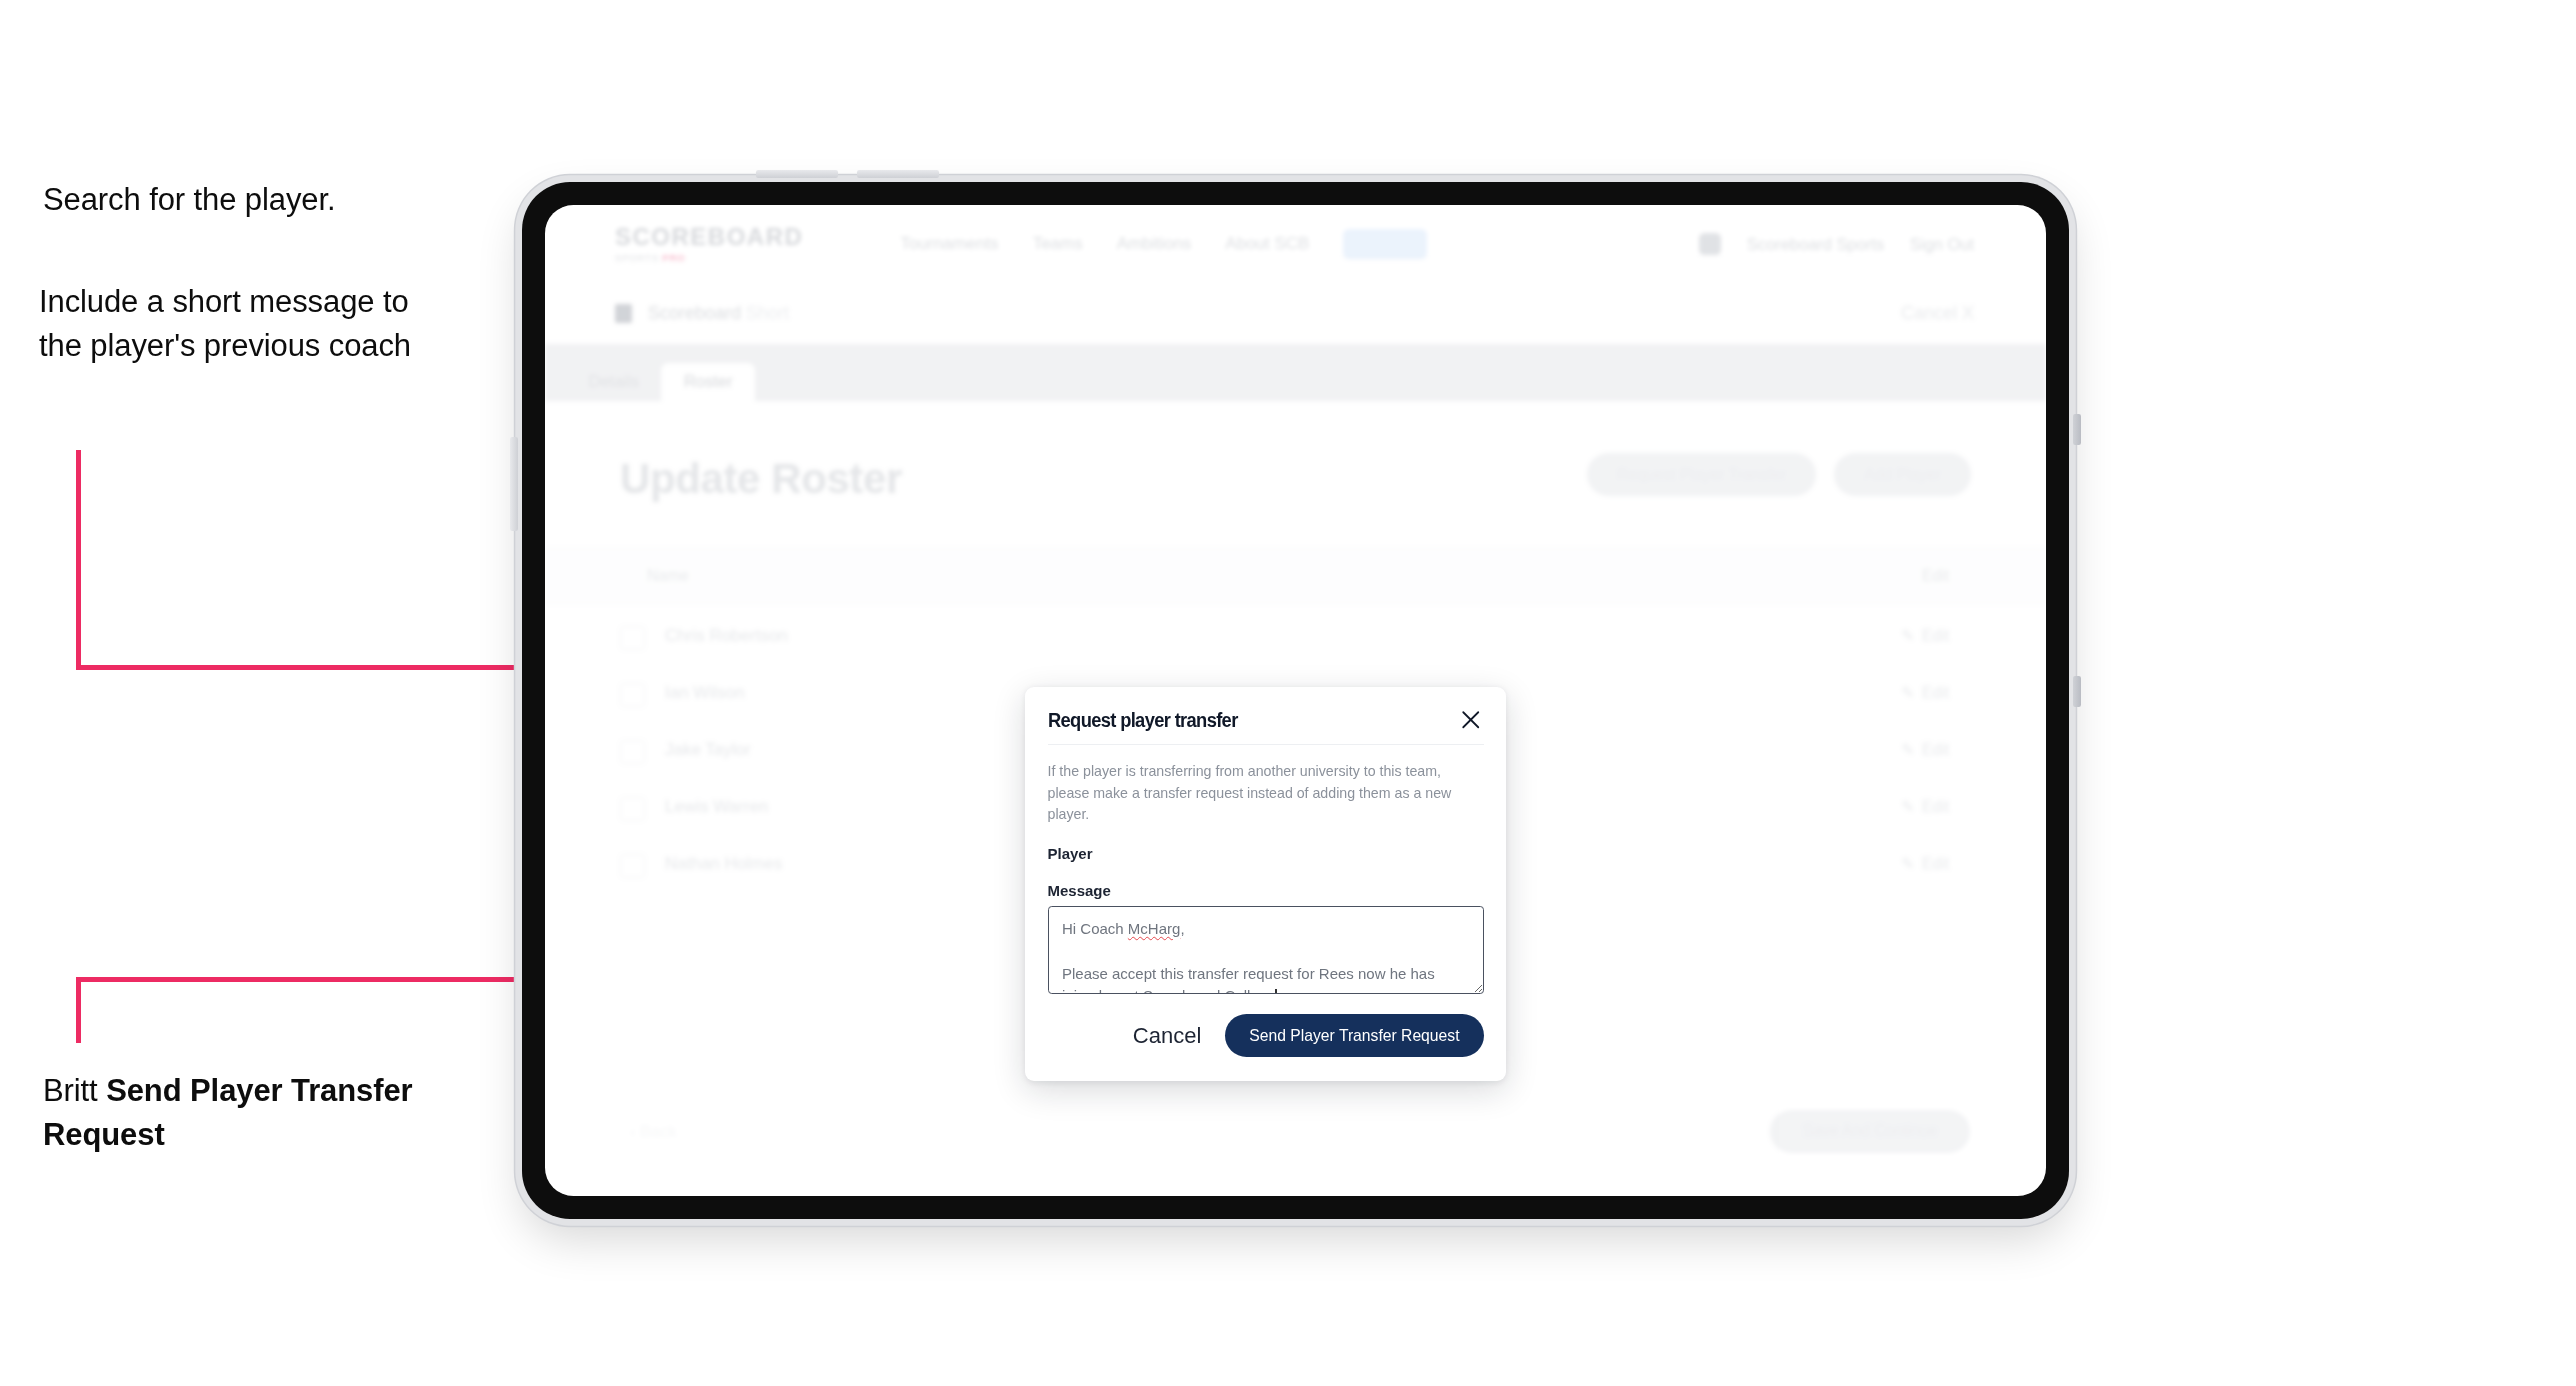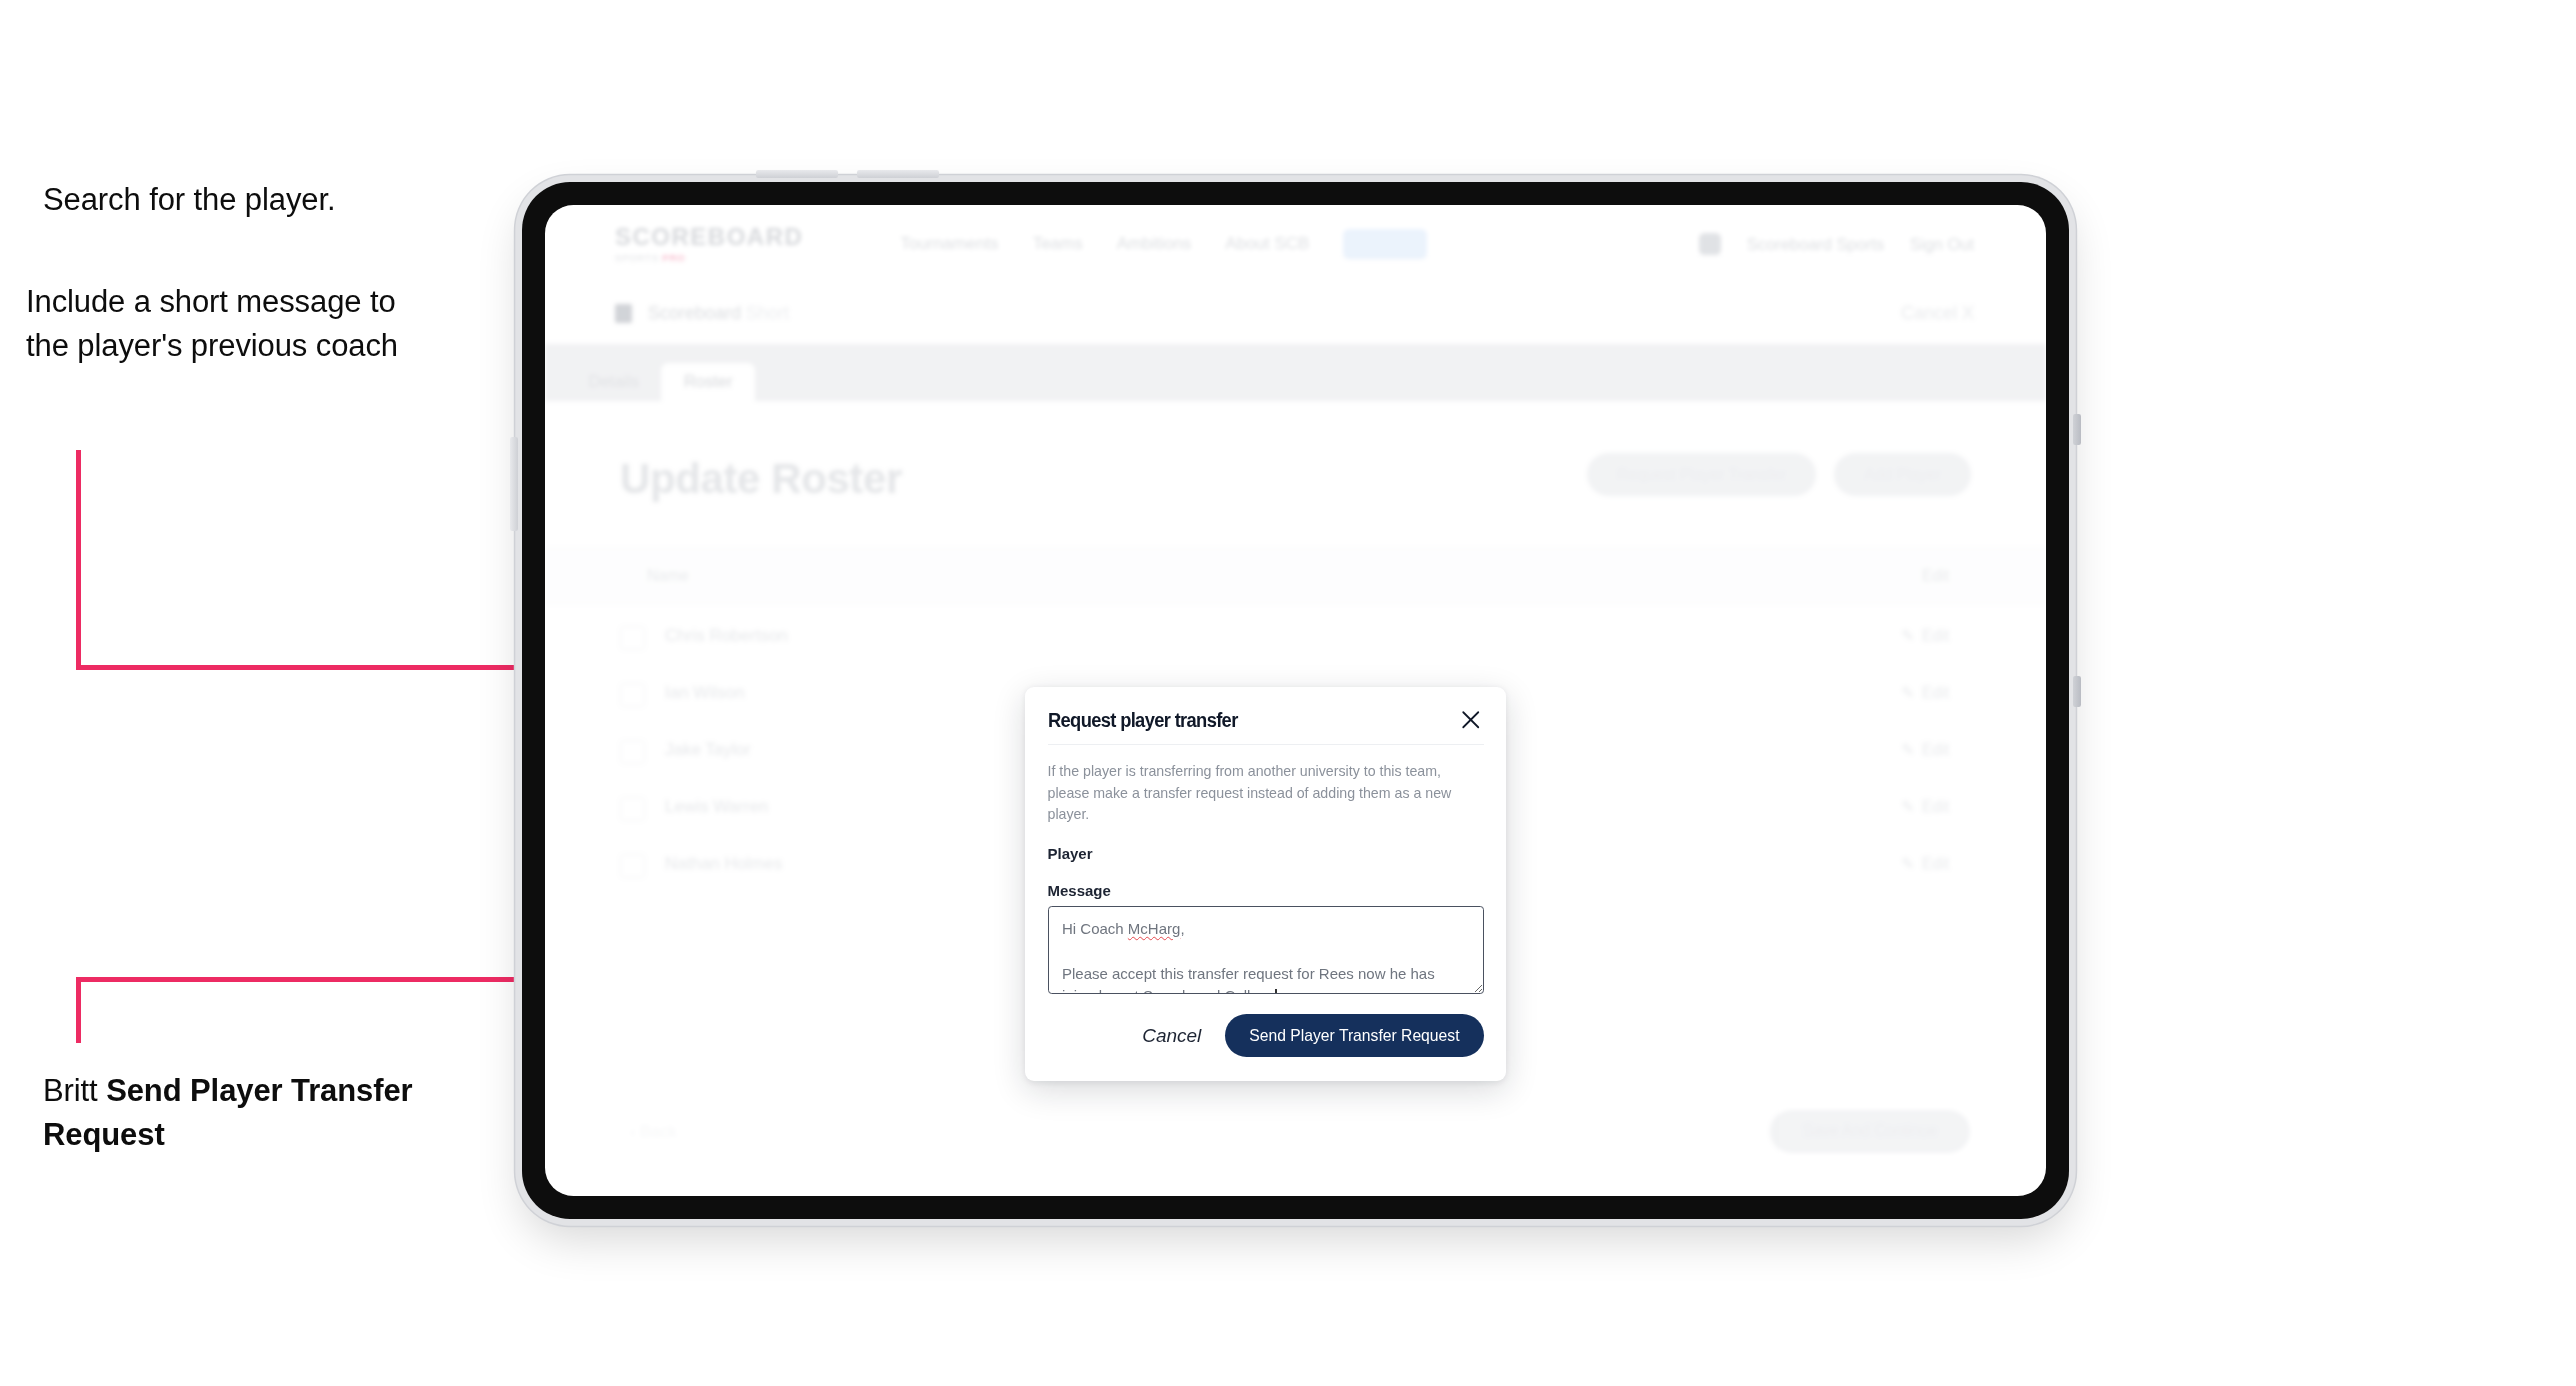--- a/index.html
+++ b/index.html
@@ -25,21 +25,21 @@
     line-height: 1.42;
     letter-spacing: -0.1px;
   }
   #annot-search {
     left: 43px;
     top: 178px;
     width: 464px;
     font-size: 31px;
   }
   #annot-message {
-    left: 26px;
+    left: 39px;
     top: 280px;
     width: 419px;
     font-size: 31px;
   }
   #annot-click {
     left: 43px;
     top: 1069px;
     width: 419px;
     font-size: 31px;
   }
@@ -433,26 +433,25 @@
   #modal-footer {
     display: flex;
     align-items: center;
     justify-content: flex-end;
     gap: 21px;
     padding: 19.5px 22.5px 24px 22.5px;
   }
   #cancel-button {
     background: none;
     border: none;
-    font-size: 19px;
+    font-size: 22px;
     font-family: "Liberation Sans", sans-serif;
     color: #1d2433;
     cursor: pointer;
     padding: 4.5px 3px;
-    font-style: italic;
   }
   #send-button {
     background: #15305c;
     border: none;
     border-radius: 748px;
     color: #ffffff;
     font-size: 15.7px;
     font-family: "Liberation Sans", sans-serif;
     padding: 12.7px 24px;
     cursor: pointer;

